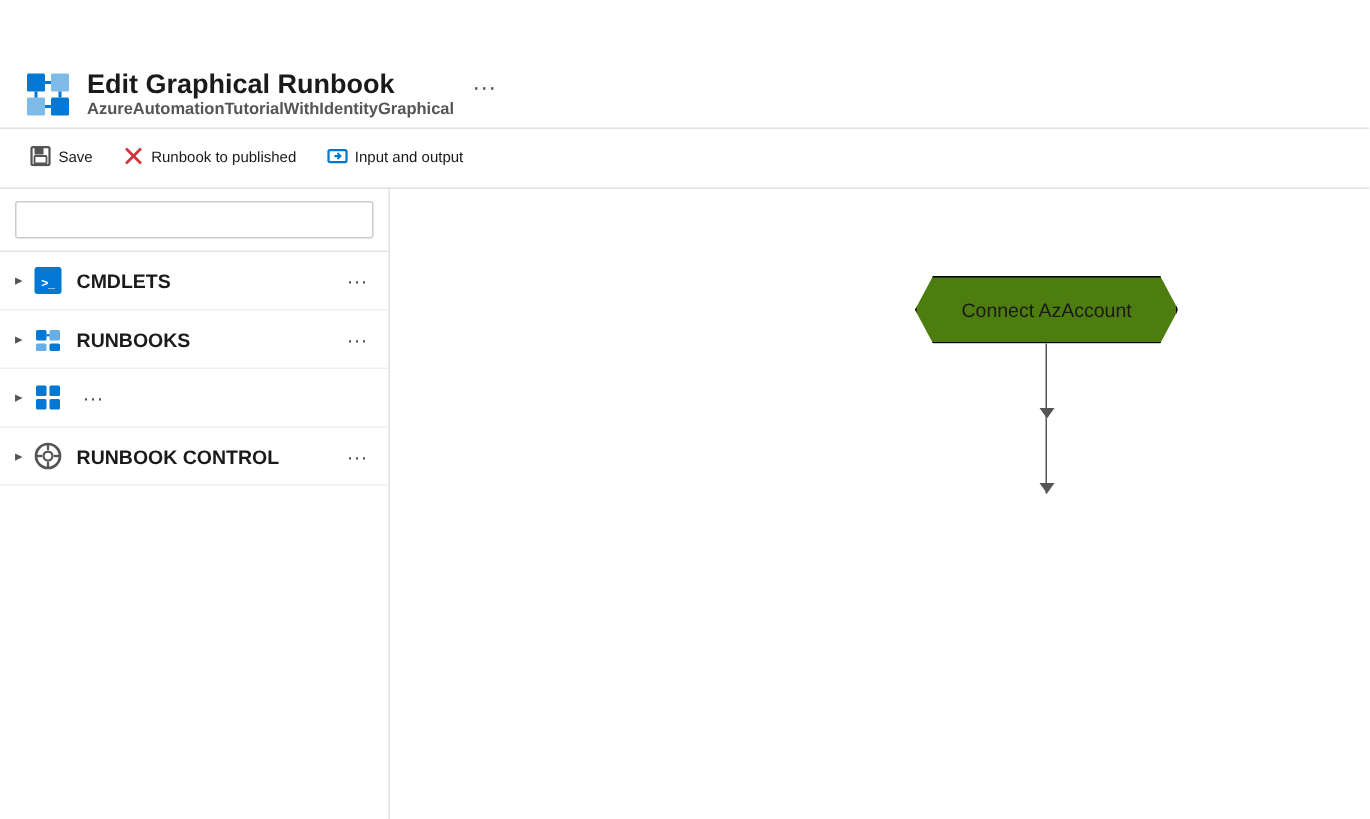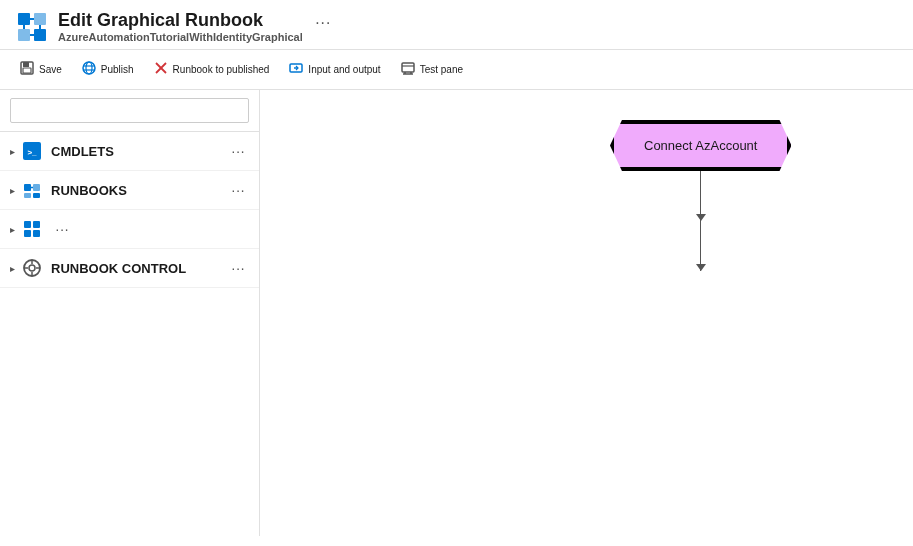--- a/index.html
+++ b/index.html
@@ -1,19 +1,19 @@
 <!DOCTYPE html>
 <html><head>
   <meta charset="utf-8">
   <style>
     * { box-sizing: border-box; margin: 0; padding: 0; }
     body { font-family: 'Segoe UI', sans-serif; font-size: 13px; background: #fff; color: #333; height: 546px; width: 913px; overflow: hidden; }
 
     
-    .header { display: flex; align-items: center; padding: 10px 16px 6px; border-bottom: 1px solid #e0e0e0; }
+    .header { display: flex; align-items: center; padding: 10px 16px 6px; border-bottom: 1px solid #e0e0e0; margin-top: 36px; }
     .header-icon { width: 32px; height: 32px; margin-right: 10px; flex-shrink: 0; }
     .header-text { display: flex; flex-direction: column; }
     .header-title { font-size: 18px; font-weight: 600; color: #1a1a1a; }
     .header-subtitle { font-size: 11px; color: #555; font-weight: bold; }
     .header-ellipsis { margin-left: 12px; font-size: 16px; color: #555; cursor: pointer; align-self: flex-start; margin-top: 4px; }
 
     
     .toolbar { display: flex; align-items: center; padding: 6px 12px; border-bottom: 1px solid #e0e0e0; gap: 4px; }
     .toolbar-btn { display: flex; align-items: center; gap: 5px; padding: 5px 8px; border: none; background: none; cursor: pointer; font-size: 10px; color: #1a1a1a; border-radius: 2px; }
     .toolbar-btn .icon { font-size: 14px; }
@@ -33,21 +33,21 @@
     .sidebar-chevron { font-size: 10px; color: #555; margin-right: 6px; }
     .sidebar-item-icon { width: 22px; height: 22px; margin-right: 8px; display: flex; align-items: center; justify-content: center; flex-shrink: 0; }
     .sidebar-item-label { font-size: 13px; font-weight: 700; color: #1a1a1a; flex: 1; }
     .sidebar-item-more { font-size: 14px; color: #555; padding: 2px 4px; }
 
     
     .canvas { flex: 1; background: #fff; position: relative; overflow: hidden; }
 
     
     .flow-container { position: absolute; top: 30px; left: 350px; display: flex; flex-direction: column; align-items: center; gap: 0; }
-    .flow-node { background: #f0abfc; border: 4px solid #000000; padding: 14px 30px; font-size: 13px; color: #1a1a1a; text-align: center; min-width: 150px; position: relative; clip-path: polygon(12px 0%, calc(100% - 12px) 0%, 100% 50%, calc(100% - 12px) 100%, 12px 100%, 0% 50%); }
+    .flow-node { background: #4d7c0f; border: 1px solid #000000; padding: 14px 30px; font-size: 13px; color: #1a1a1a; text-align: center; min-width: 150px; position: relative; clip-path: polygon(12px 0%, calc(100% - 12px) 0%, 100% 50%, calc(100% - 12px) 100%, 12px 100%, 0% 50%); margin-top: 28px; }
     .flow-arrow { width: 1px; height: 50px; background: #555; position: relative; display: flex; justify-content: center; }
     .flow-arrow::after { content: ''; position: absolute; bottom: 0; left: 50%; transform: translateX(-50%); border-left: 5px solid transparent; border-right: 5px solid transparent; border-top: 7px solid #555; }
   </style>
 </head>
 <body>
 
 <div class="header">
   <div class="header-icon">
     <svg width="32" height="32" viewBox="0 0 32 32">
       <rect x="2" y="2" width="12" height="12" rx="1" fill="#0078d4"></rect>
@@ -72,31 +72,20 @@
     <span class="icon">
       <svg width="14" height="14" viewBox="0 0 14 14">
           <rect x="1" y="1" width="12" height="12" rx="1" fill="none" stroke="#555" stroke-width="1.5"></rect>
           <rect x="3" y="1" width="6" height="5" rx="0.5" fill="#555"></rect>
           <rect x="3" y="7" width="8" height="5" rx="0.5" fill="none" stroke="#555" stroke-width="1.2"></rect>
         </svg>
     </span>
     <span>Save</span>
   </button>
 
-  <button class="toolbar-btn">
-    <span class="icon icon-blue">
-      <svg width="14" height="14" viewBox="0 0 14 14">
-          <circle cx="7" cy="7" r="6" fill="none" stroke="#0078d4" stroke-width="1.5"></circle>
-          <ellipse cx="7" cy="7" rx="3" ry="6" fill="none" stroke="#0078d4" stroke-width="1.2"></ellipse>
-          <line x1="1.5" y1="5" x2="12.5" y2="5" stroke="#0078d4" stroke-width="1.2"></line>
-          <line x1="1.5" y1="9" x2="12.5" y2="9" stroke="#0078d4" stroke-width="1.2"></line>
-        </svg>
-    </span>
-    <span>Publish</span>
-  </button>
 
   <button class="toolbar-btn">
     <span class="icon icon-red">
       <svg width="14" height="14" viewBox="0 0 14 14">
           <line x1="2" y1="2" x2="12" y2="12" stroke="#d13438" stroke-width="1.8"></line>
           <line x1="12" y1="2" x2="2" y2="12" stroke="#d13438" stroke-width="1.8"></line>
         </svg>
     </span>
     <span>Runbook to published</span>
   </button>
@@ -105,32 +94,20 @@
     <span class="icon icon-blue">
       <svg width="14" height="14" viewBox="0 0 14 14">
           <rect x="1" y="3" width="12" height="8" rx="1" fill="none" stroke="#0078d4" stroke-width="1.5"></rect>
           <line x1="5" y1="7" x2="9" y2="7" stroke="#0078d4" stroke-width="1.5"></line>
           <polyline points="7,5 9,7 7,9" fill="none" stroke="#0078d4" stroke-width="1.2"></polyline>
         </svg>
     </span>
     <span>Input and output</span>
   </button>
 
-  <button class="toolbar-btn">
-    <span class="icon">
-      <svg width="14" height="14" viewBox="0 0 14 14">
-          <rect x="1" y="2" width="12" height="9" rx="1" fill="none" stroke="#555" stroke-width="1.5"></rect>
-          <line x1="1" y1="5" x2="13" y2="5" stroke="#555" stroke-width="1.2"></line>
-          <line x1="4" y1="11" x2="4" y2="13" stroke="#555" stroke-width="1.5"></line>
-          <line x1="10" y1="11" x2="10" y2="13" stroke="#555" stroke-width="1.5"></line>
-          <line x1="2" y1="13" x2="12" y2="13" stroke="#555" stroke-width="1.5"></line>
-        </svg>
-    </span>
-    <span>Test pane</span>
-  </button>
 
 </div>
 
 <div class="main">
 
   <div class="sidebar">
     <div class="search-box">
       <input type="text" placeholder="" style="">
     </div>
     <div class="sidebar-items">

